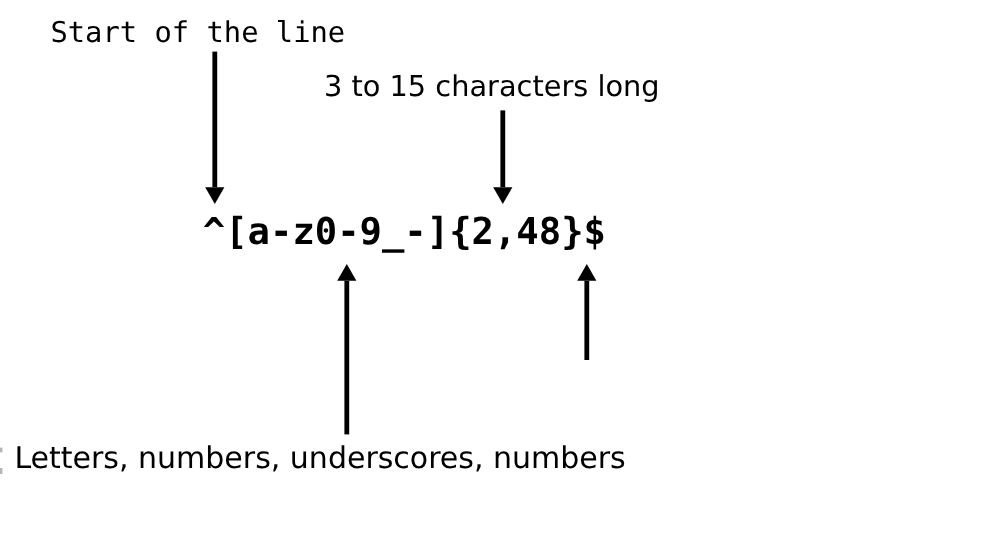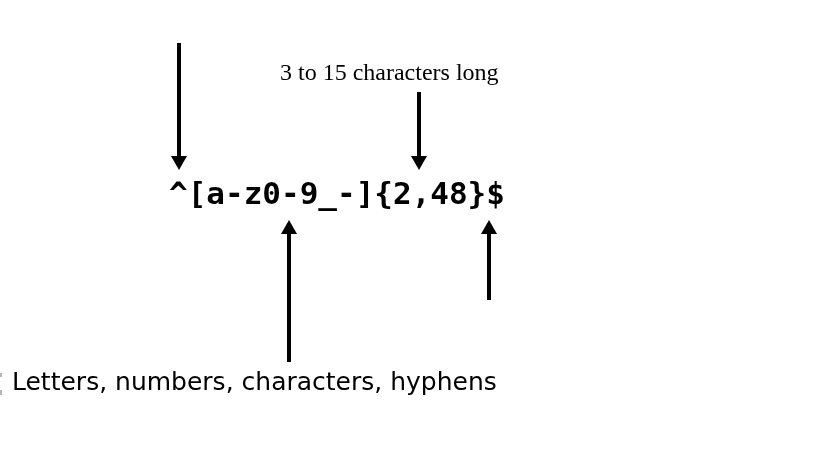--- a/index.html
+++ b/index.html
@@ -71,44 +71,45 @@
     left: 0;
     width: 2px;
     background: #b5b5b5;
   }
 </style>
 </head>
 <body>
 
 <div id="canvas">
 
+  <div class="abs label-mono" style="left:42px; top:13px;">Start of the line</div>
 
   <div class="arrow down" style="left:170px; top:43px; height:127px;">
     <div class="shaft"></div>
     <div class="head"></div>
   </div>
 
-  <div class="abs label-sans" style="left:280px; top:58px;font-family:Liberation Serif, serif;">3 to 15 characters long</div>
+  <div class="abs label-sans" style="left:270px; top:58px;">3 to 15 characters long</div>
 
   <div class="arrow down" style="left:410px; top:92px; height:78px;">
     <div class="shaft"></div>
     <div class="head"></div>
   </div>
 
   <div class="abs regex" style="left:169px; top:176px;">^[a-z0-9_-]{2,48}$</div>
 
   <div class="arrow up" style="left:280px; top:220px; height:142px;">
     <div class="head"></div>
     <div class="shaft"></div>
   </div>
 
   <div class="arrow up" style="left:480px; top:220px; height:80px;">
     <div class="head"></div>
     <div class="shaft"></div>
   </div>
 
 
-  <div class="abs label-sans" style="left:12px; top:367px; font-size:25px;">Letters, numbers, characters, hyphens</div>
+  <div class="abs label-sans" style="left:12px; top:367px; font-size:25px;">Letters, numbers, underscores, numbers</div>
 
   <div class="edge-mark" style="top:373px; height:4px;"></div>
   <div class="edge-mark" style="top:390px; height:5px;"></div>
 
 </div>
 
 </body></html>

